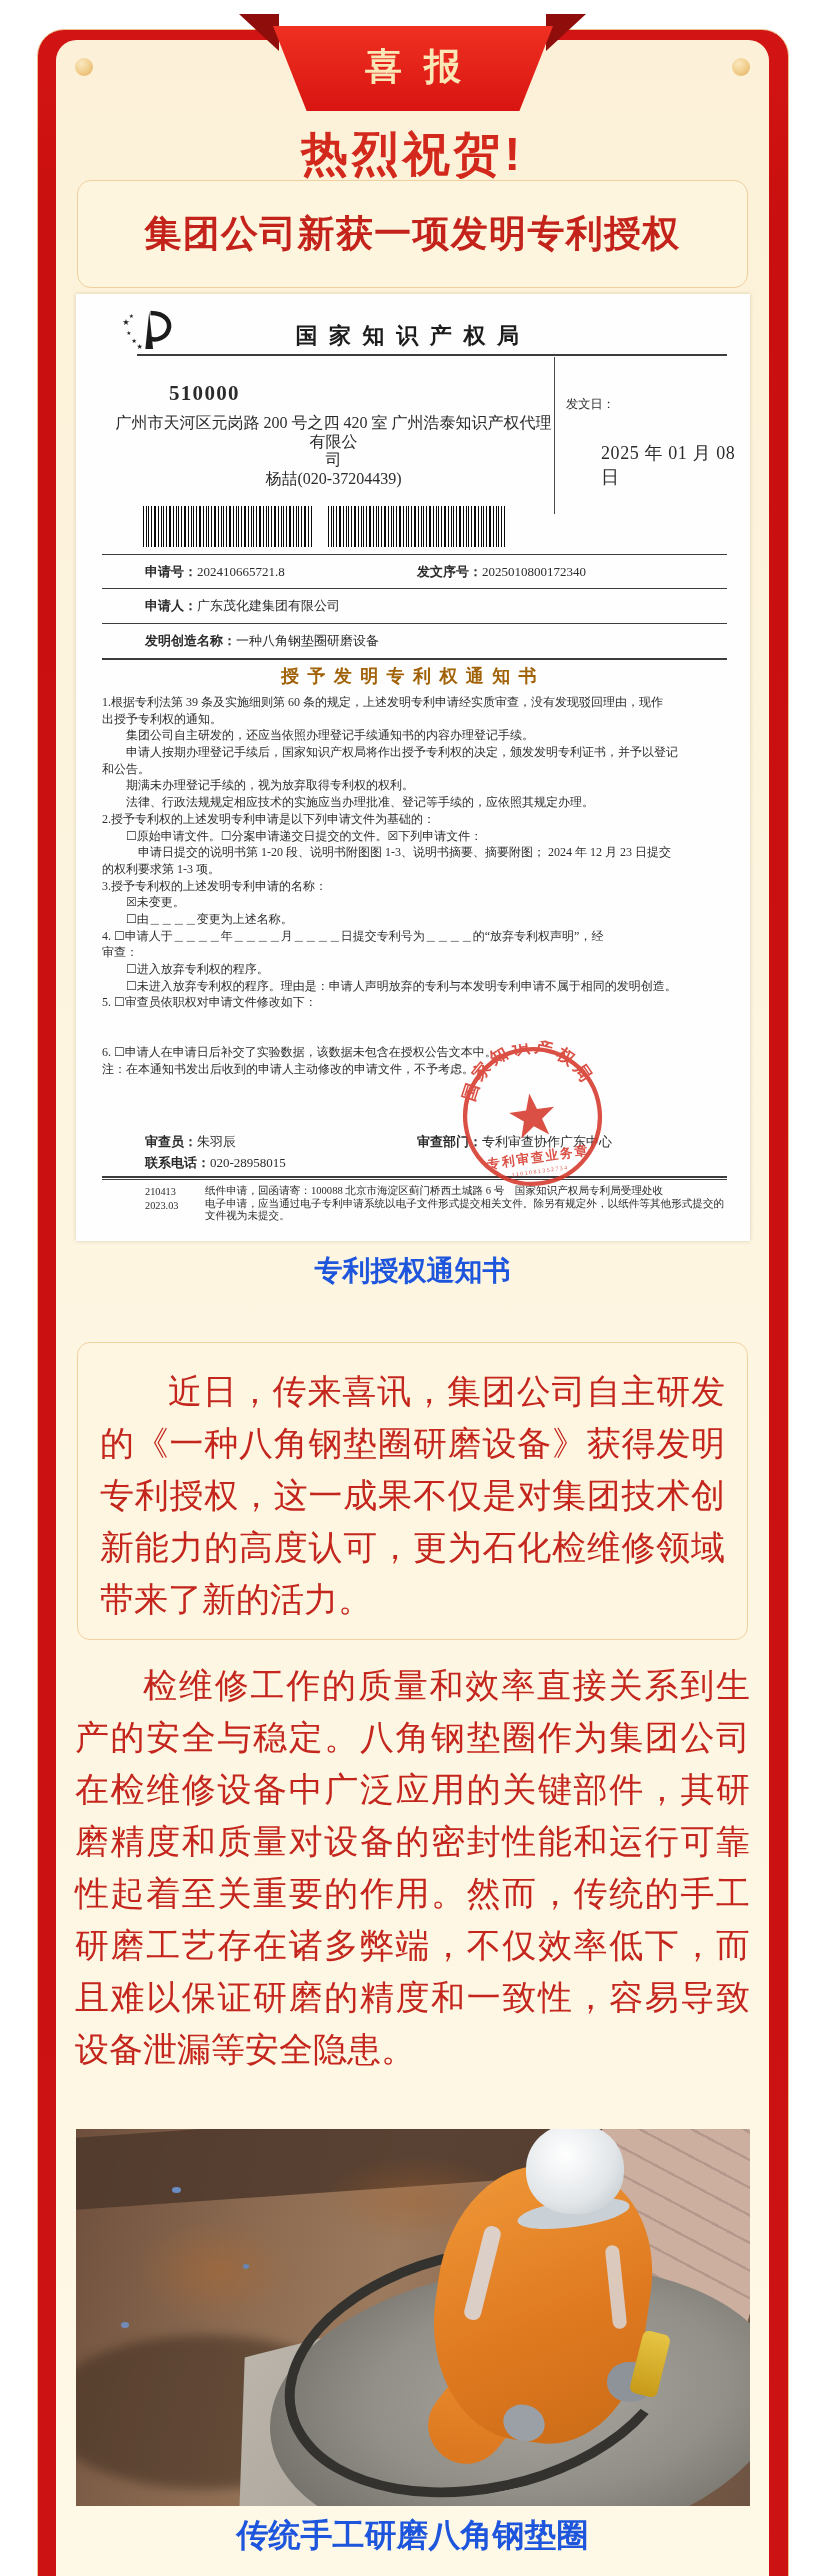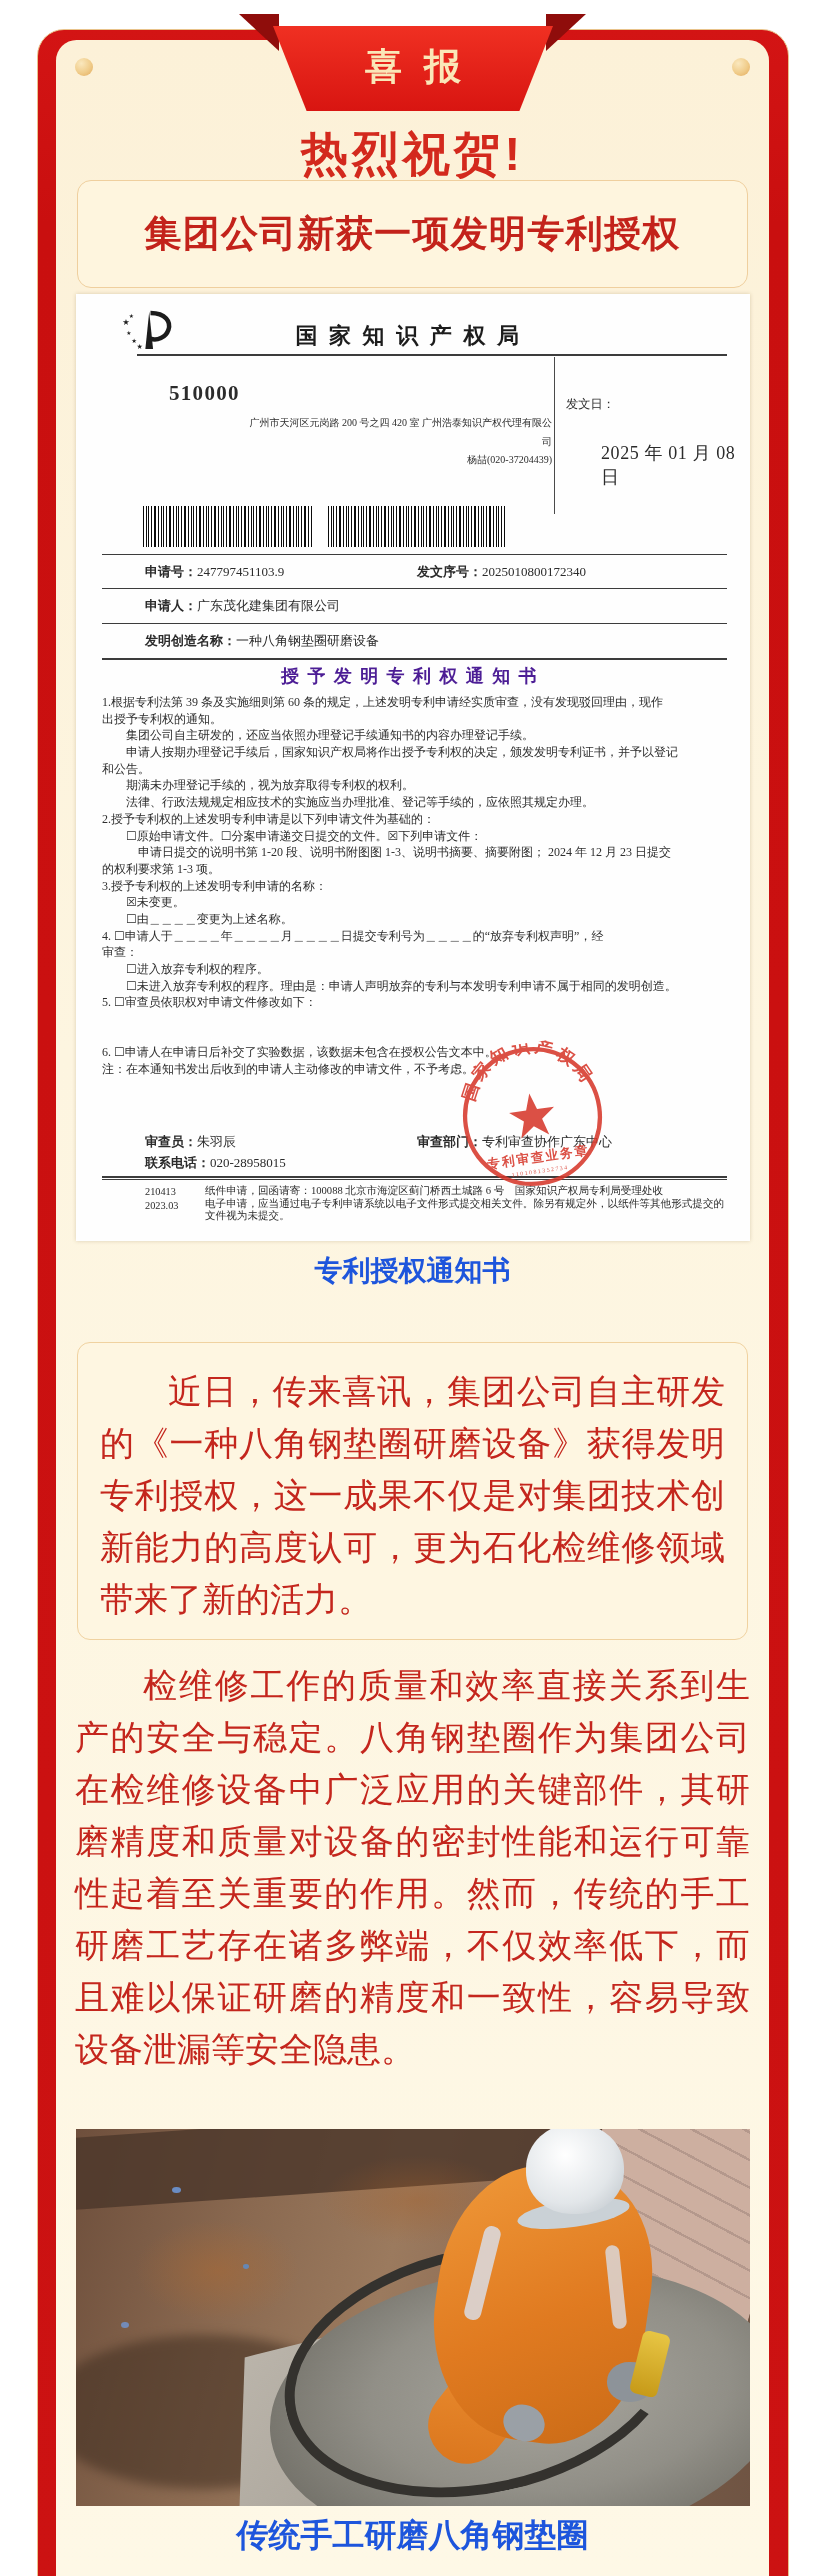--- a/index.html
+++ b/index.html
@@ -30,28 +30,28 @@
   .headline{color:#c3231b;font-size:37px;font-weight:bold;letter-spacing:1.3px;}
   
   .doc{position:absolute;left:76px;top:294px;width:674px;height:947px;background:#fefefe;
        box-shadow:0 0 3.9px rgba(120,90,40,.25);font-family:"Liberation Serif",serif;color:#2b2b2b;}
   .agency{position:absolute;left:0;top:27px;width:100%;text-align:center;
           font-size:22px;font-weight:600;letter-spacing:11.6px;color:#1c1c1c;}
   .rule{position:absolute;background:#3c3c3c;}
   .doc-label{font-weight:bold;}
   .doc-row{position:absolute;font-size:13px;white-space:nowrap;}
   .postcode{position:absolute;left:93px;top:87px;font-size:21px;font-weight:600;letter-spacing:1.3px;}
-  .addr{position:absolute;left:39px;top:120px;width:437px;text-align:right;font-size:10px;line-height:18.6px;}
+  .addr{position:absolute;left:39px;top:120px;width:437px;text-align:center;font-size:16px;line-height:18.6px;}
   .vdiv{position:absolute;left:478px;top:63px;width:1.3px;height:157px;background:#4a4a4a;}
   .issue-label{position:absolute;left:490px;top:102px;font-size:12.2px;}
   .issue-date{position:absolute;left:486px;top:147px;font-size:18px;letter-spacing:0.6px;margin-left:39px;}
   .barcode{position:absolute;top:212px;height:41px;
      background:repeating-linear-gradient(90deg,#0a0a0a 0 1.3px,#fff 1.3px 2.6px,#0a0a0a 2.6px 4.5px,#fff 4.5px 5.1px,#0a0a0a 5.1px 5.8px,#fff 5.8px 8.4px,#0a0a0a 8.4px 9px,#fff 9px 11px,#0a0a0a 11px 13.5px,#fff 13.5px 15px);}
   .notice-title{position:absolute;left:0;top:370px;width:100%;text-align:center;
-     font-size:18px;font-weight:bold;letter-spacing:8.4px;color:#4c1d95;}
+     font-size:18px;font-weight:bold;letter-spacing:8.4px;color:#a16207;}
   .doc-body{position:absolute;left:26px;top:400px;width:627px;font-size:12px;line-height:16.7px;
      color:#2e2e2e;}
   .doc-body div{white-space:pre;height:16.7px;}
   .footer-codes{position:absolute;left:69px;top:891px;font-size:10.3px;line-height:14px;}
   .footer-text{position:absolute;left:129px;top:891px;width:527px;font-size:10.6px;line-height:12.5px;}
   .seal{position:absolute;left:383px;top:749px;width:147px;height:147px;opacity:.87;
         transform:rotate(-8deg);}
   
   .cap-blue{position:absolute;width:100%;text-align:center;color:#1d55dc;font-weight:bold;}
   .cap1{top:1252px;font-size:28px;}
@@ -146,21 +146,21 @@
 
     <div class="vdiv"></div>
     <div class="issue-label">发文日：</div>
     <div class="issue-date">2025 年 01 月 08 日</div>
 
     <div class="barcode" style="left:67px;width:170px;"></div>
     <div class="barcode" style="left:252px;width:177px;"></div>
 
     <div class="rule" style="left:26px;top:260px;width:625px;height:1.3px;"></div>
     <div class="doc-row" style="left:69px;top:269px;">
-      <span class="doc-label">申请号：</span><span>247797451103.9</span>
+      <span class="doc-label">申请号：</span><span>202410665721.8</span>
     </div>
     <div class="doc-row" style="left:341px;top:269px;">
       <span class="doc-label">发文序号：</span><span>2025010800172340</span>
     </div>
 
     <div class="rule" style="left:26px;top:294px;width:625px;height:1.3px;"></div>
     <div class="doc-row" style="left:69px;top:303px;">
       <span class="doc-label">申请人：</span><span>广东茂化建集团有限公司</span>
     </div>
 

